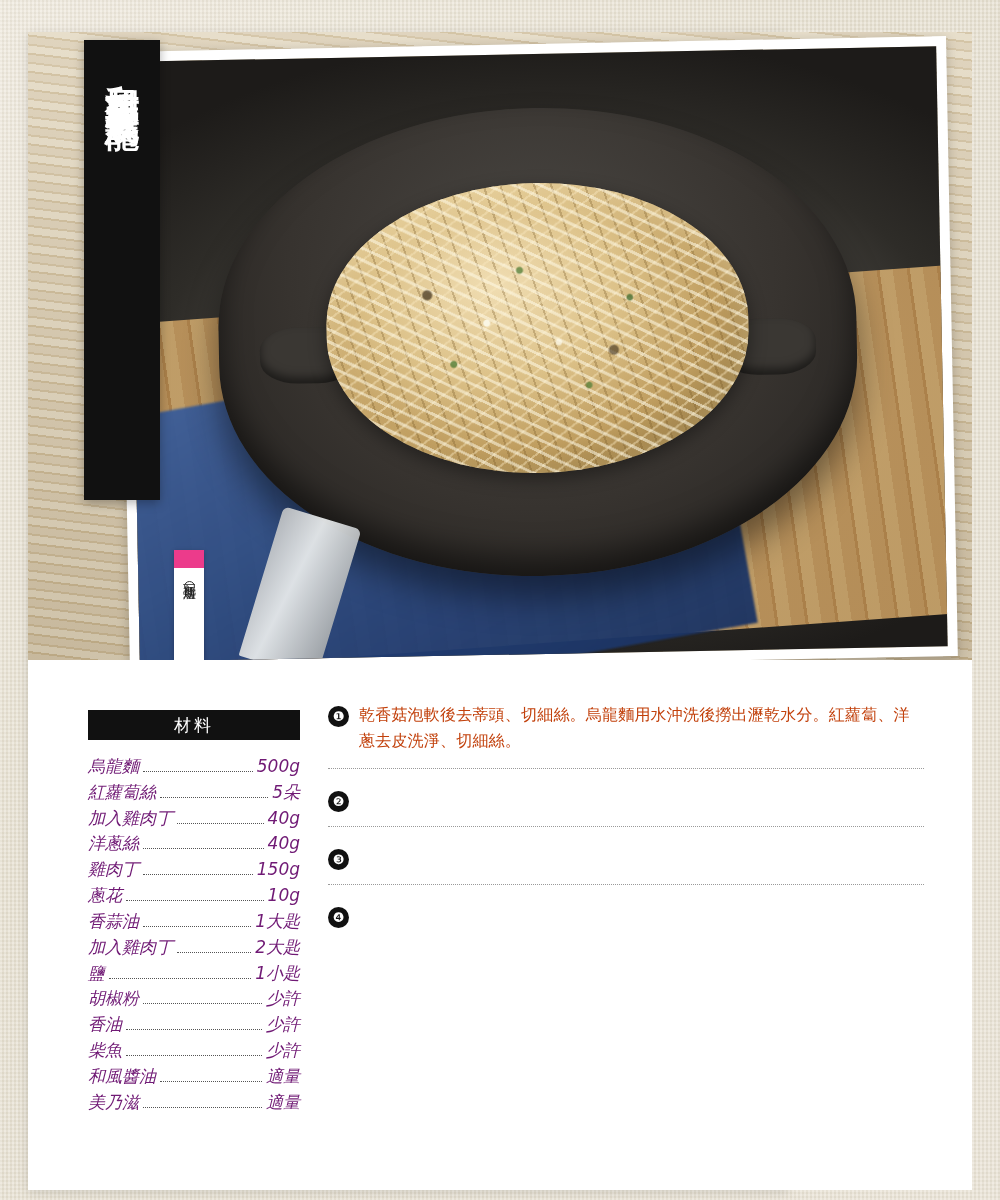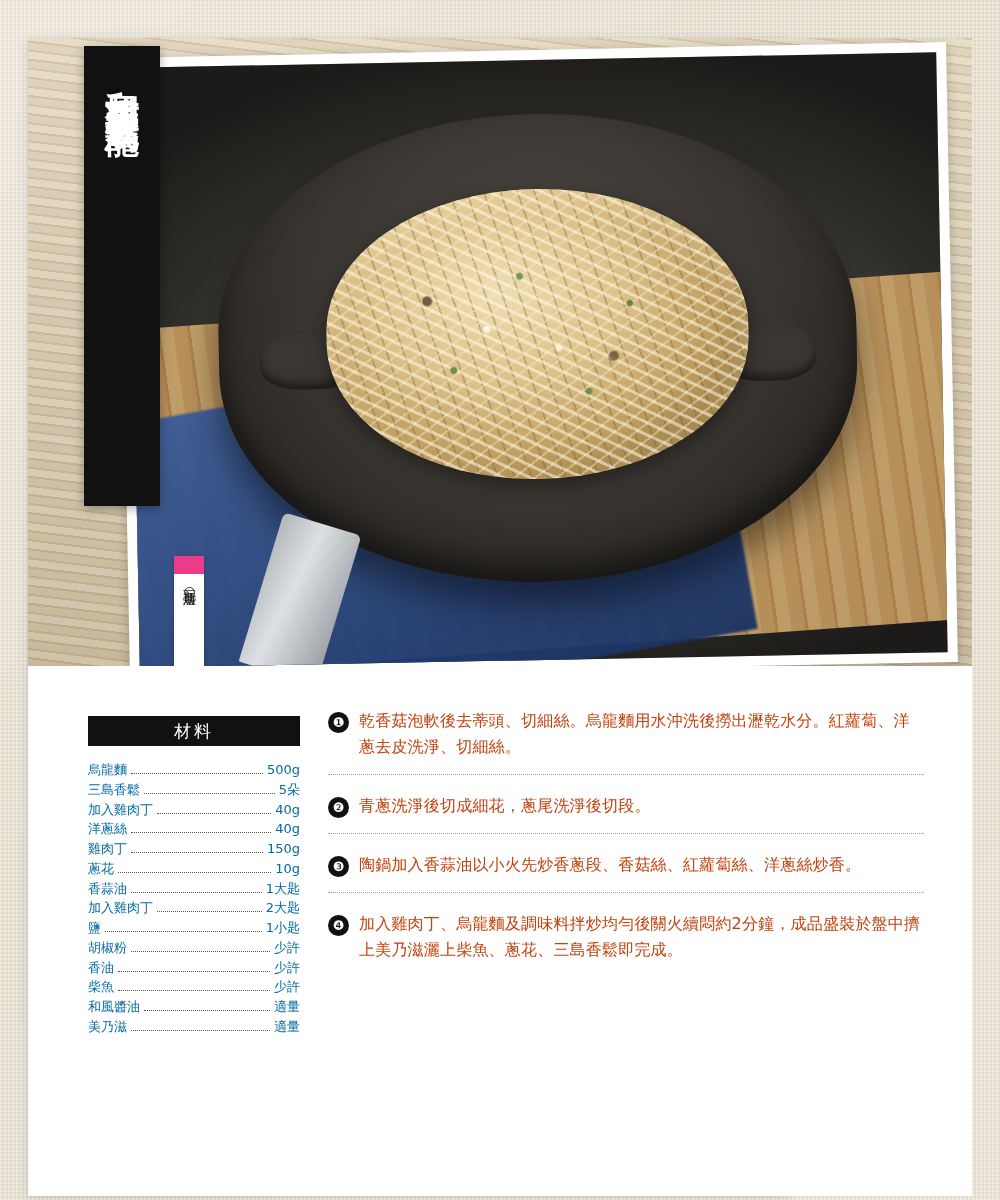--- a/index.html
+++ b/index.html
@@ -27,21 +27,21 @@
     position:absolute;
     inset:0;
     background:
       repeating-linear-gradient(90deg, rgba(255,255,255,0.22) 0 2px, rgba(0,0,0,0.02) 2px 4px),
       repeating-linear-gradient(0deg, rgba(255,255,255,0.14) 0 2px, rgba(0,0,0,0.018) 2px 4px);
     pointer-events:none;
   }
   .card {
     position: absolute;
     left: 28px;
-    top: 38px;
+    top: 32px;
     width: 760px;
     height: 1158px;
     background: #ffffff;
     box-shadow: 0 2px 10px rgba(0,0,0,0.12);
   }
 
   
   .hero {
     position: absolute;
     left: 0;
@@ -266,25 +266,26 @@
     font-family: "DejaVu Sans","Liberation Sans",sans-serif;
   }
   .ing-list{
     margin: 14px 0 0 0;
     padding: 0;
     list-style: none;
   }
   .ing-item{
     display:flex;
     align-items:baseline;
-    font-size: 13px;
-    color:#0369a1;
+    font-size: 17px;
+    color:#701a75;
     line-height: 1.52;
     font-family: "DejaVu Sans","Liberation Sans",sans-serif;
     white-space:nowrap;
+    font-style:italic;
   }
   .ing-name{ flex: 0 0 auto; }
   .ing-dots{
     flex: 1 1 auto;
     border-bottom: 1px dotted #555;
     margin: 0 4px 4px 4px;
     height: 0;
   }
   .ing-amt{ flex: 0 0 auto; text-align:center; }
 
@@ -361,21 +362,21 @@
 
       <div class="ingredients">
         <div class="ing-header">材料</div>
         <ul class="ing-list">
           <li class="ing-item">
             <span class="ing-name">烏龍麵</span>
             <span class="ing-dots"></span>
             <span class="ing-amt">500g</span>
           </li>
           <li class="ing-item">
-            <span class="ing-name">三島香鬆</span>
+            <span class="ing-name">紅蘿蔔絲</span>
             <span class="ing-dots"></span>
             <span class="ing-amt">5朵</span>
           </li>
           <li class="ing-item">
             <span class="ing-name">加入雞肉丁</span>
             <span class="ing-dots"></span>
             <span class="ing-amt">40g</span>
           </li>
           <li class="ing-item">
             <span class="ing-name">洋蔥絲</span>
@@ -435,27 +436,24 @@
         </ul>
       </div>
 
       <div class="steps">
         <div class="step">
           <div class="step-num">❶</div>
           <div class="step-text">乾香菇泡軟後去蒂頭、切細絲。烏龍麵用水沖洗後撈出瀝乾水分。紅蘿蔔、洋蔥去皮洗淨、切細絲。</div>
         </div>
         <div class="step">
           <div class="step-num">❷</div>
-          <div class="step-text">青蔥洗淨後切成細花，蔥尾洗淨後切段。</div>
         </div>
         <div class="step">
           <div class="step-num">❸</div>
-          <div class="step-text">陶鍋加入香蒜油以小火先炒香蔥段、香菇絲、紅蘿蔔絲、洋蔥絲炒香。</div>
         </div>
         <div class="step">
           <div class="step-num">❹</div>
-          <div class="step-text">加入雞肉丁、烏龍麵及調味料拌炒均勻後關火續悶約2分鐘，成品盛裝於盤中擠上美乃滋灑上柴魚、蔥花、三島香鬆即完成。</div>
         </div>
       </div>
 
     </div>
   </div>
 </div>
 
 </body></html>

